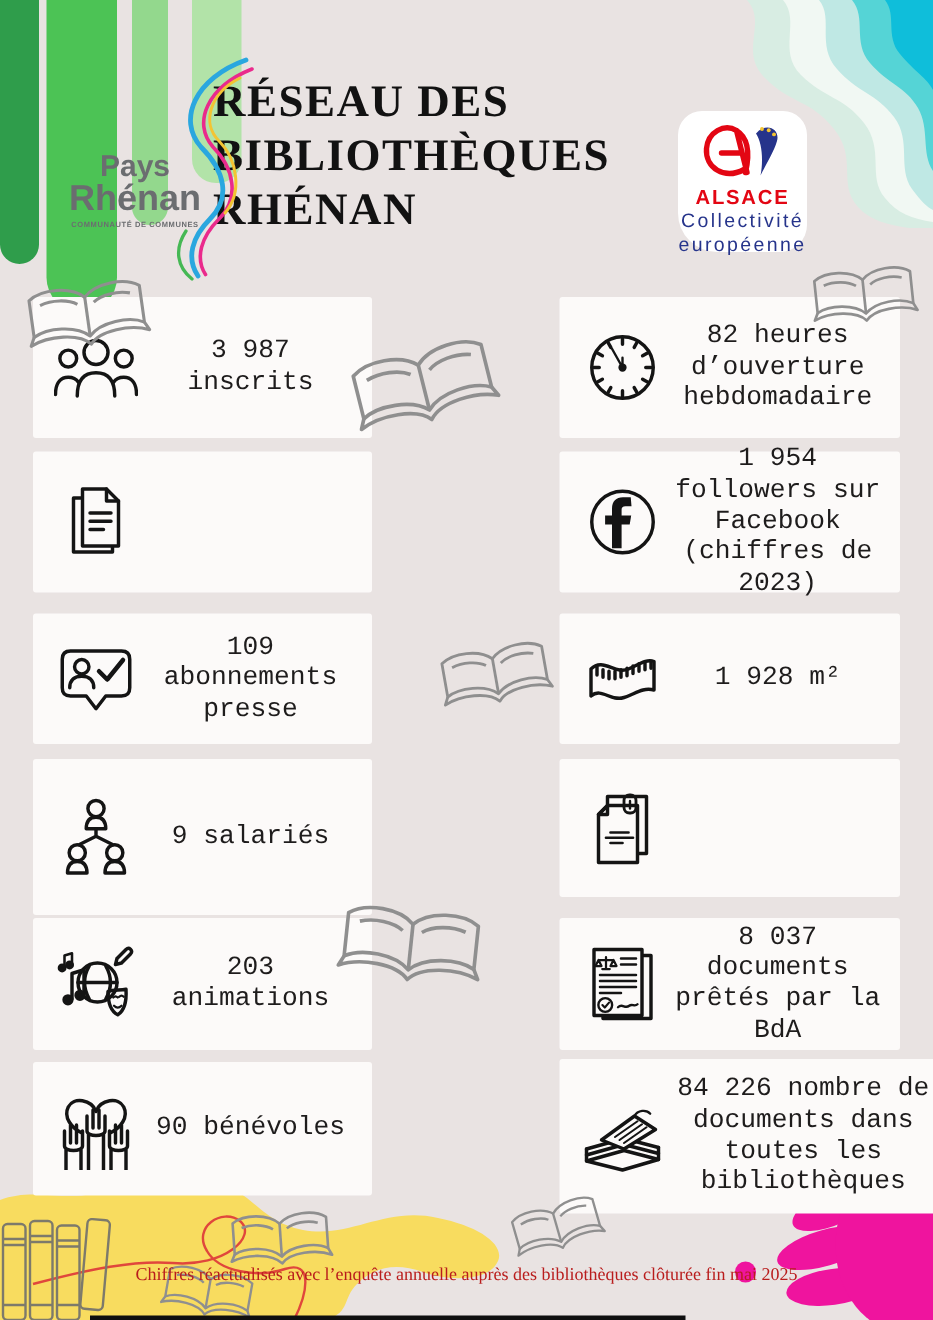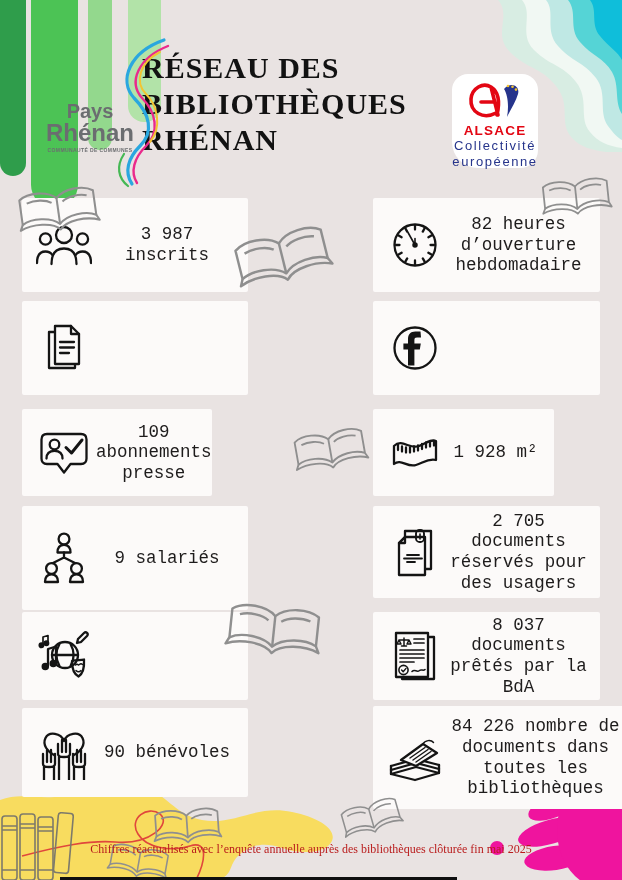--- a/index.html
+++ b/index.html
@@ -19,27 +19,27 @@
           font-family:"Liberation Sans",sans-serif;}
   .alsace .nm{color:#e30613;font-weight:bold;font-size:13.5px;letter-spacing:1.2px;margin-top:-2px;}
   .alsace .s1,.alsace .s2{color:#26348b;font-size:13px;letter-spacing:1.6px;line-height:1.25;}
   
   .card{position:absolute;background:#fcfaf9;display:flex;align-items:center;
         padding:4px 8px 4px 12px;box-sizing:border-box;border-radius:2px;z-index:2;font-family:Liberation Mono, monospace;}
   .card .ic{flex:0 0 60px;display:flex;justify-content:center;align-items:center;}
   .card .tx{flex:1;text-align:center;font-size:17.5px;line-height:1.18;padding:0 2px;}
   #cl1{left:22px;top:198px;width:226px;height:94px}
   #cl2{left:22px;top:301px;width:226px;height:94px}
-  #cl3{left:22px;top:409px;width:190px;height:87px}
+  #cl3{left:22px;top:409px;width:226px;height:87px}
   #cl4{left:22px;top:506px;width:226px;height:104px}
   #cl5{left:22px;top:612px;width:226px;height:88px}
   #cl6{left:22px;top:708px;width:226px;height:89px}
   #cr1{left:373px;top:198px;width:227px;height:94px}
   #cr2{left:373px;top:301px;width:227px;height:94px}
-  #cr3{left:373px;top:409px;width:181px;height:87px}
+  #cr3{left:373px;top:409px;width:227px;height:87px}
   #cr4{left:373px;top:506px;width:227px;height:92px}
   #cr5{left:373px;top:612px;width:227px;height:88px}
   #cr6{left:373px;top:706px;width:261px;height:103px}
   .icon-line{stroke:#141414;fill:none;stroke-width:2.3;stroke-linecap:round;stroke-linejoin:round;}
   
   .z0{z-index:0;} .z1{z-index:1;} .z3{z-index:3;}
   .gbar{position:absolute;top:0;z-index:1;}
   #gb1{left:0;width:26px;height:176px;background:#2f9d4b;border-radius:0 0 13px 13px;}
   #gb2{left:31px;width:47px;height:208px;background:#4cc355;border-radius:0 0 23px 23px;}
   #gb3{left:88px;width:24px;height:150px;background:#93d88d;border-radius:0 0 12px 12px;}
@@ -236,20 +236,21 @@
           <circle cx="15.3" cy="33.5" r="2.6" fill="#141414"></circle>
       <path d="M5 15 V7 L10 5.5 V13" stroke-width="1.7"></path>
       <circle cx="3.4" cy="15.3" r="1.8" fill="#141414"></circle>
           <circle cx="8.4" cy="13.3" r="1.8" fill="#141414"></circle>
       <path d="M40 9 L46 3 C48 1 51 3.5 49 6 L43 12 M40 9 L39 13 L43 12"></path>
       <path d="M34 31 C38 29.5 42 30.5 46 29.5 C46.5 38 44.5 44 40.5 46.5 C36.5 44.5 34 39 34 31 Z"></path>
       <path d="M37.5 35 Q39 33.5 40.5 35 M41.5 34.5 Q43 33 44.5 34.5 M38 40.5 Q40.5 43 43 40.5" stroke-width="1.5"></path>
     </g>
       </svg>
     </div>
+  <div class="tx">203 animations</div>
 </div>
 
 <div class="card" id="cl6">
   <div class="ic">
       <svg width="56" height="54" viewBox="0 0 56 54">
     <g class="icon-line" stroke-width="1.7">
       <path d="M28 15 C25 7 13 5 9.5 12 C6 19 12 26 18 29 M28 15 C31 7 43 5 46.5 12 C50 19 44 26 38 29"></path>
     </g>
     <g class="icon-line" stroke-width="2">
       <path d="M7 38 V28 M11 36 V24 M15 36 V24 M19 38 V28 M7 38 C7 42 19 42 19 38 M8 54 V40 M18 54 V40"></path>
@@ -275,20 +276,21 @@
   <div class="tx">82 heures d’ouverture hebdomadaire</div>
 </div>
 
 <div class="card" id="cr2">
   <div class="ic">
       <svg width="52" height="52" viewBox="0 0 52 52">
     <circle cx="26" cy="26" r="20.5" class="icon-line" stroke-width="2.4"></circle>
     <path fill="#141414" d="M31.5 9.5 h-5.2 c-4.6 0-7.3 2.7-7.3 7.5 v4.6 h-4.6 v6 h4.6 V43.5 h6.4 V27.6 h5.4 l1-6 h-6.4 v-3.6 c0-1.7 .7-2.5 2.6-2.5 h4 Z"></path>
   </svg>
     </div>
+  <div class="tx">1 954 followers sur Facebook (chiffres de 2023)</div>
 </div>
 
 <div class="card" id="cr3">
   <div class="ic">
       <svg width="52" height="40" viewBox="0 0 52 40">
     <g class="icon-line" stroke-width="2.4">
       <path d="M5 13 C13 5 21 17 30 13 C37 10 42 6 47 8 V27 C39 25 34 30 27 32 C18 35 12 25 5 31 Z"></path>
     </g>
     <g class="icon-line" stroke-width="1.4">
       <path d="M9 11.5 V17 M13 13.5 V18.5 M17 14.5 V19.5 M21 14.5 V19.5 M25 13.5 V18.5 M29 12.5 V17.5 M33 11 V16 M37 9.5 V14.5 M41 8.5 V13.5 M45 8 V12.5"></path>
@@ -304,21 +306,20 @@
     <g class="icon-line">
       <rect x="14" y="6" width="26" height="38"></rect>
       <path d="M14 12 H34 V50 H8 V18 Z" fill="#fcfaf9"></path>
           <path d="M14 12 L8 18 M14 12 V18 H8"></path>
       <rect x="25" y="5" width="8" height="12" rx="3.6" stroke-width="1.9"></rect>
           <path d="M29 9 V14" stroke-width="1.6"></path>
       <path d="M16 30 H28 M13 33.5 H31 M16 37 H24" stroke-width="1.8"></path>
     </g>
       </svg>
     </div>
-  <div class="tx">2 705 documents réservés pour des usagers</div>
 </div>
 
 <div class="card" id="cr5">
   <div class="ic">
       <svg width="50" height="54" viewBox="0 0 50 54">
     <g class="icon-line" stroke-width="2">
       <rect x="12" y="8" width="32" height="42"></rect>
       <rect x="6" y="4" width="32" height="44" fill="#fcfaf9"></rect>
       <path d="M14 9 V17 M9 11 H19 M9 11 L7 15 H11 Z M19 11 L17 15 H21 Z M11.5 17 H16.5" stroke-width="1.5"></path>
       <path d="M24 10 H34 M24 14 H34 M10 21 H34 M10 25 H34 M10 29 H34 M10 33 H24" stroke-width="1.7"></path>

